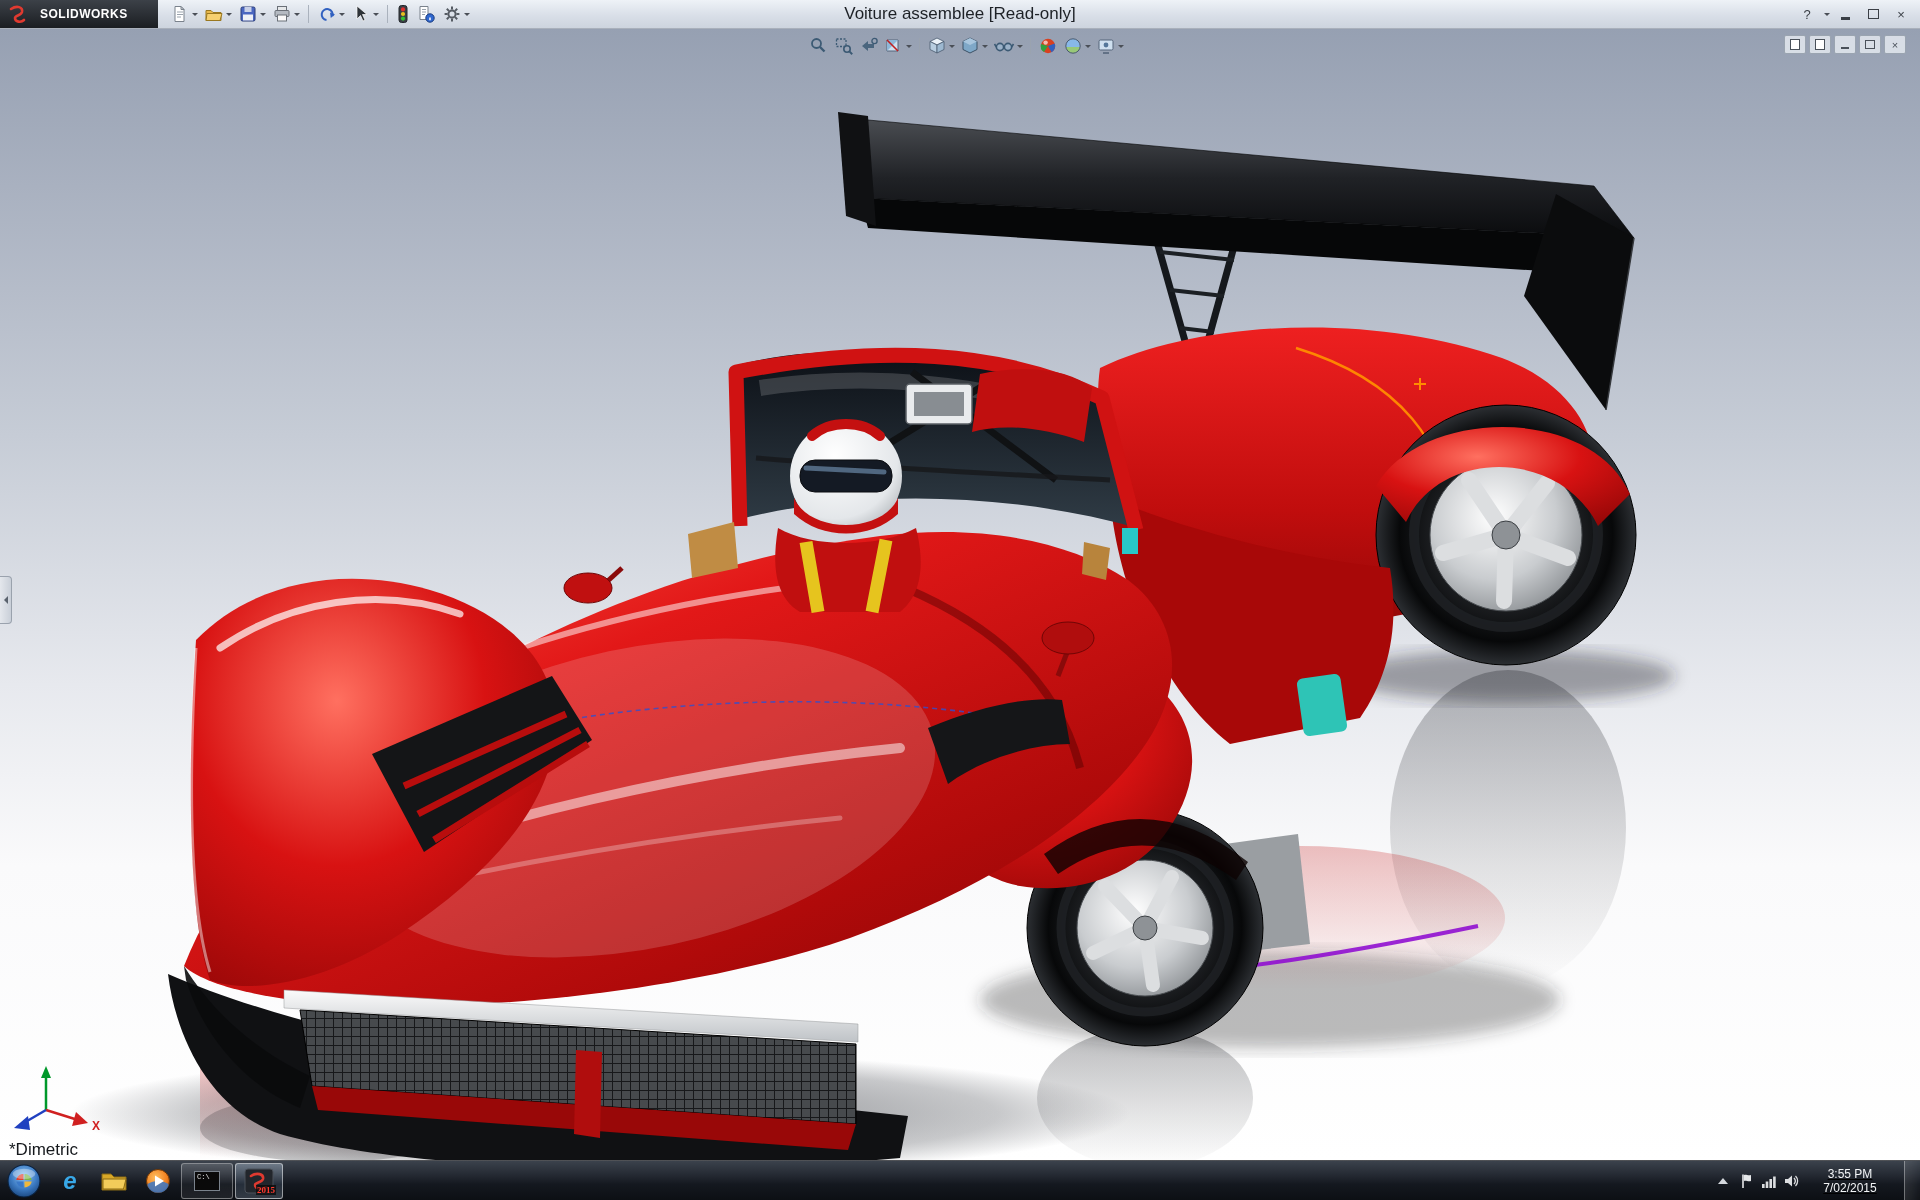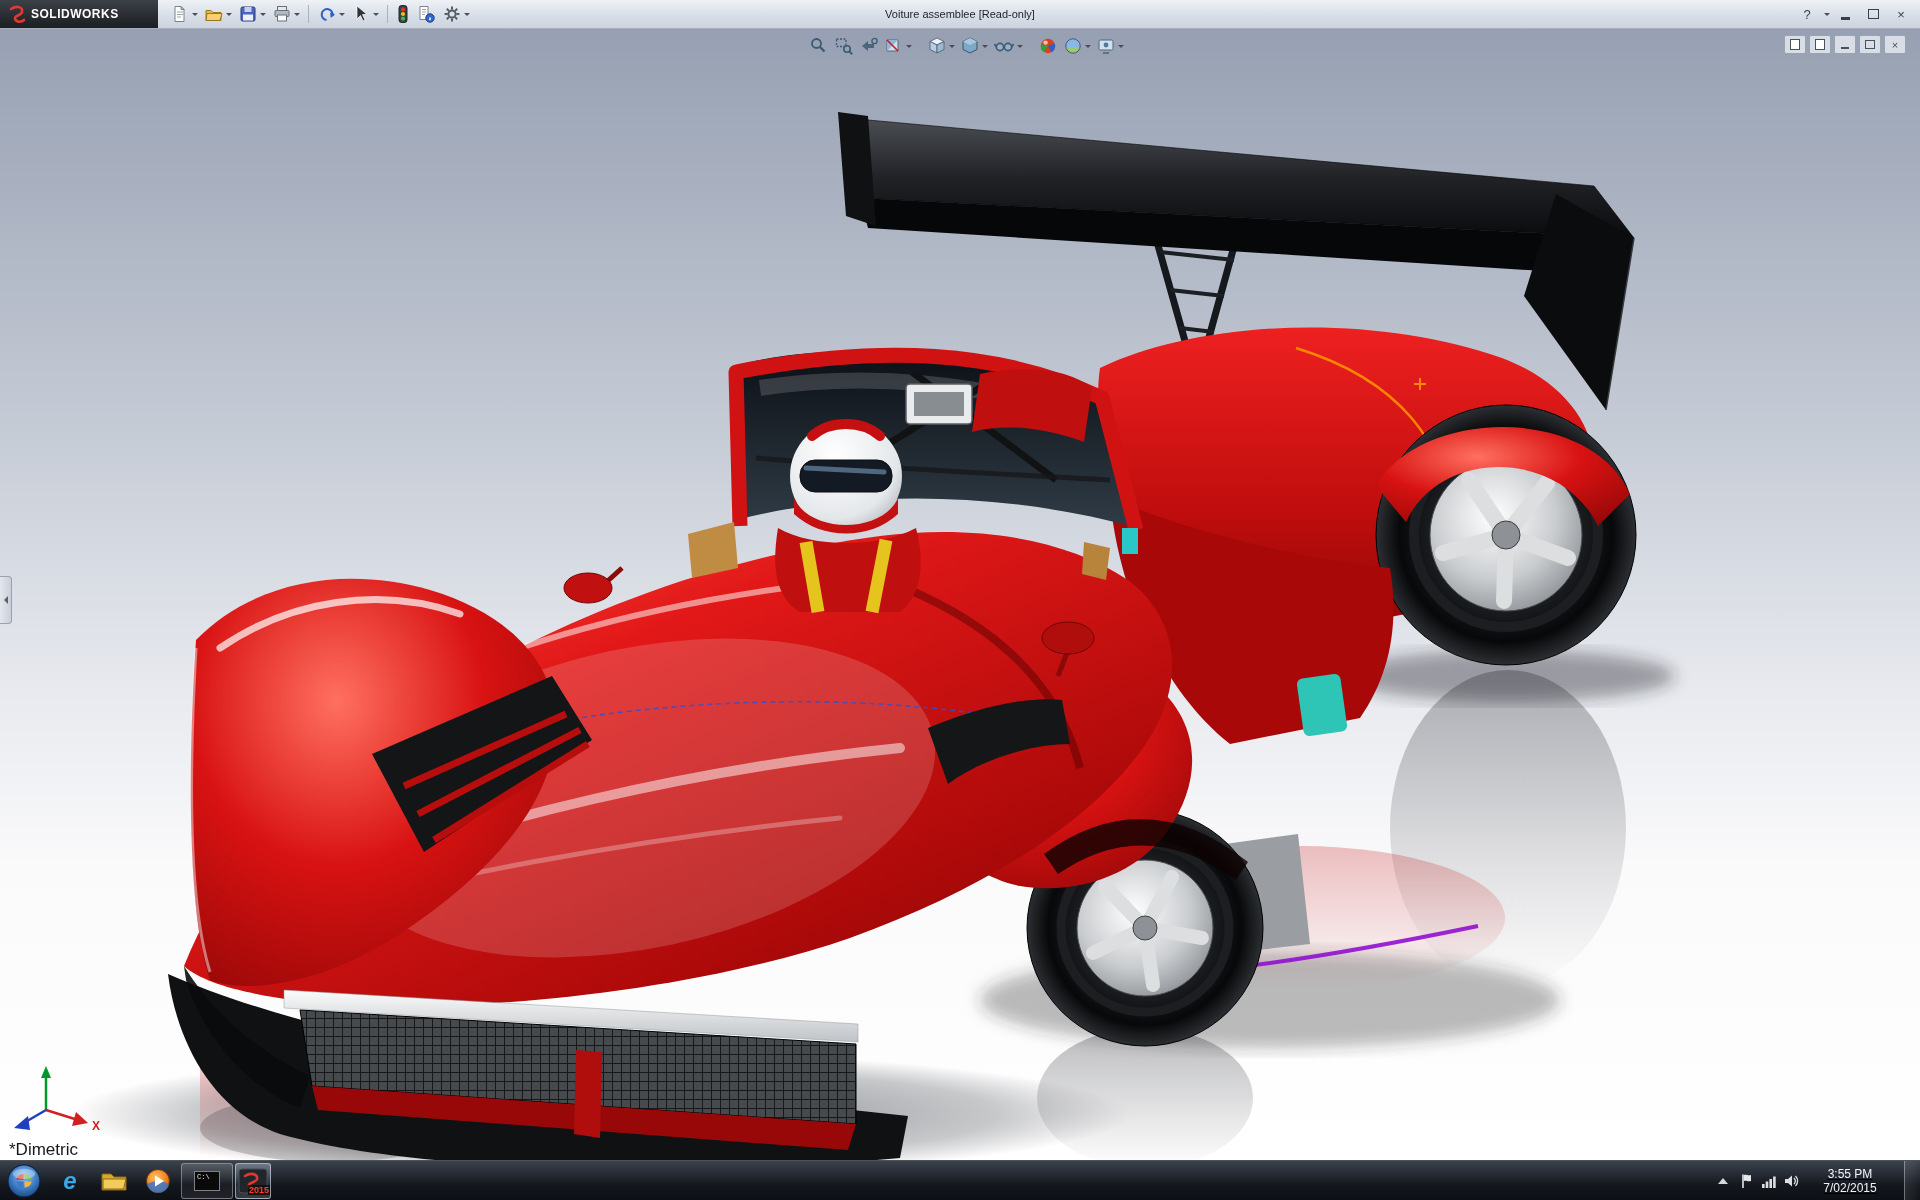--- a/index.html
+++ b/index.html
@@ -3,29 +3,29 @@
 <meta charset="utf-8">
 <style>
   html,body{margin:0;padding:0;width:1920px;height:1200px;overflow:hidden;
     font-family:"Liberation Sans","DejaVu Sans",sans-serif;}
   .app{position:relative;width:1920px;height:1200px;background:#fff;}
 
   
   .titlebar{position:absolute;left:0;top:0;width:1920px;height:28px;
     background:linear-gradient(180deg,#eef2f7 0%,#d9dfe8 55%,#cdd4de 100%);
     border-bottom:1px solid #a9b0bb;display:flex;align-items:center;z-index:50;}
-  .logo{height:28px;width:158px;display:flex;align-items:center;gap:5px;padding-left:8px;
+  .logo{height:28px;width:158px;display:flex;align-items:center;gap:14px;padding-left:8px;
     background:linear-gradient(180deg,#3c4148 0%,#1b1e22 100%);box-sizing:border-box;}
   .logo .brand{color:#fff;font-size:12px;font-weight:bold;letter-spacing:.5px;}
   .qat{display:flex;align-items:center;margin-left:10px;gap:2px;}
   .tb-btn{display:flex;align-items:center;padding:1px 2px;border-radius:2px;height:22px;}
   .caret{width:0;height:0;border:3px solid transparent;border-top-color:#4a4f57;margin:4px 0 0 2px;}
   .sep-v{width:1px;height:18px;background:#aab2bd;margin:0 4px;}
   .win-title{position:absolute;left:0;right:0;top:0;height:28px;display:flex;
-    align-items:center;justify-content:center;font-size:11px;color:#1d2126;pointer-events:none;}
+    align-items:center;justify-content:center;font-size:17px;color:#1d2126;pointer-events:none;}
   .win-controls{margin-left:auto;display:flex;align-items:center;padding-right:6px;gap:2px;z-index:2;}
   .wc-btn{width:26px;height:20px;display:flex;align-items:center;justify-content:center;
     color:#3a3f46;font-size:13px;border-radius:2px;}
   .min-glyph{width:9px;height:3px;background:#3a3f46;margin-top:8px;}
   .max-glyph{width:9px;height:8px;border:1.5px solid #3a3f46;}
 
   
   .viewport{position:absolute;left:0;top:28px;width:1920px;height:1132px;overflow:hidden;
     background:linear-gradient(180deg,#96a0b2 0%,#a9b1c0 14%,#c6ccd6 36%,#e7e9ee 58%,#fafafb 74%,#ffffff 100%);}
   .car-svg{position:absolute;left:0;top:0;}
@@ -52,21 +52,21 @@
 
   
   .taskbar{position:absolute;left:0;top:1160px;width:1920px;height:40px;z-index:60;
     background:linear-gradient(180deg,#3b424c 0%,#232831 38%,#14181f 60%,#0c0f14 100%);
     border-top:1px solid rgba(255,255,255,.28);display:flex;align-items:center;box-sizing:border-box;}
   .start-btn{width:48px;height:40px;display:flex;align-items:center;justify-content:center;}
   .tb-app{width:42px;height:36px;margin:0 1px;display:flex;align-items:center;justify-content:center;border-radius:3px;box-sizing:border-box;}
   .tb-app.open{border:1px solid rgba(255,255,255,.35);
     background:linear-gradient(180deg,rgba(255,255,255,.16),rgba(255,255,255,.03) 60%,rgba(255,255,255,.08));width:52px;}
   .tb-app.active{border:1px solid rgba(255,255,255,.5);
-    background:linear-gradient(180deg,rgba(200,220,240,.38),rgba(120,150,185,.18) 60%,rgba(190,210,235,.22));width:36px;}
+    background:linear-gradient(180deg,rgba(200,220,240,.38),rgba(120,150,185,.18) 60%,rgba(190,210,235,.22));width:48px;font-family:Liberation Serif, serif;}
   .ie-e{font-size:24px;font-weight:bold;font-style:italic;color:#38a8e8;line-height:1;}
   .tray{margin-left:auto;display:flex;align-items:center;height:40px;text-decoration:underline;}
   .tray-up{width:0;height:0;border:5px solid transparent;border-bottom:6px solid #d4d8dd;margin:0 8px 4px 8px;}
   .tray-ic{width:22px;height:24px;display:flex;align-items:center;justify-content:center;}
   .clock{width:88px;text-align:center;color:#f2f4f6;font-size:12px;line-height:14px;padding:0 4px;}
   .show-desktop{width:15px;height:40px;border-left:1px solid rgba(255,255,255,.4);
     background:linear-gradient(90deg,rgba(255,255,255,.10),rgba(255,255,255,.02));margin-left:6px;}
   .cmd-thumb{width:26px;height:20px;background:#0a0a0a;border:1px solid #7a828c;display:flex;align-items:flex-start;padding:2px;box-sizing:border-box;}
   .cmd-thumb span{color:#e8e8e8;font-family:"Liberation Mono","DejaVu Sans Mono",monospace;font-size:7px;line-height:7px;}
   .sw-ic{position:relative;width:30px;height:26px;}

